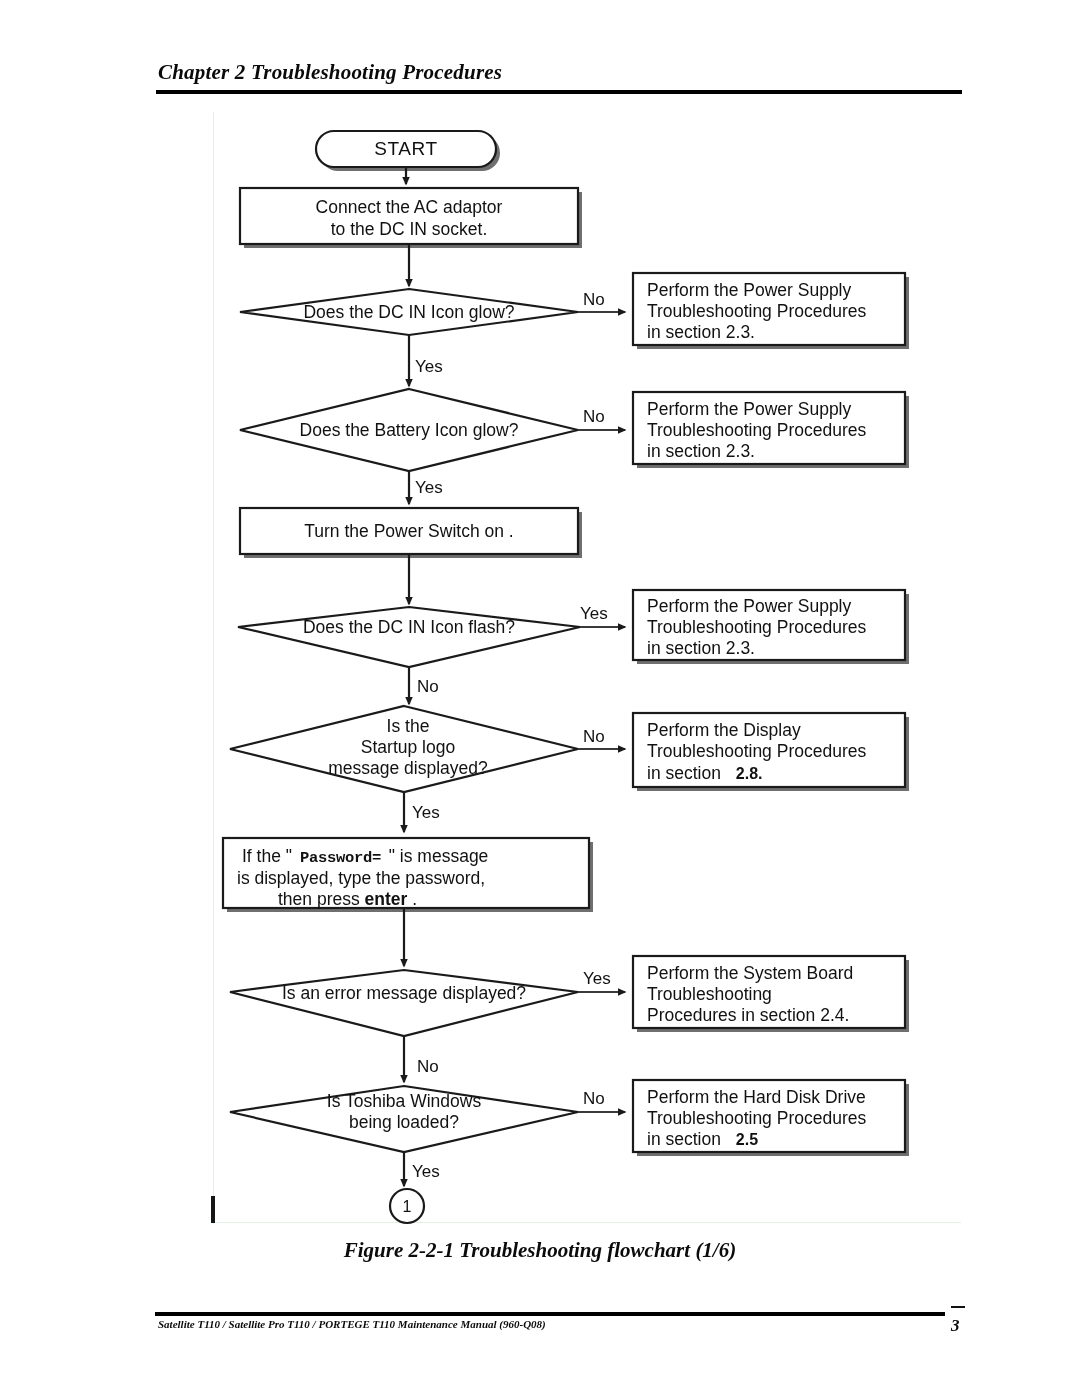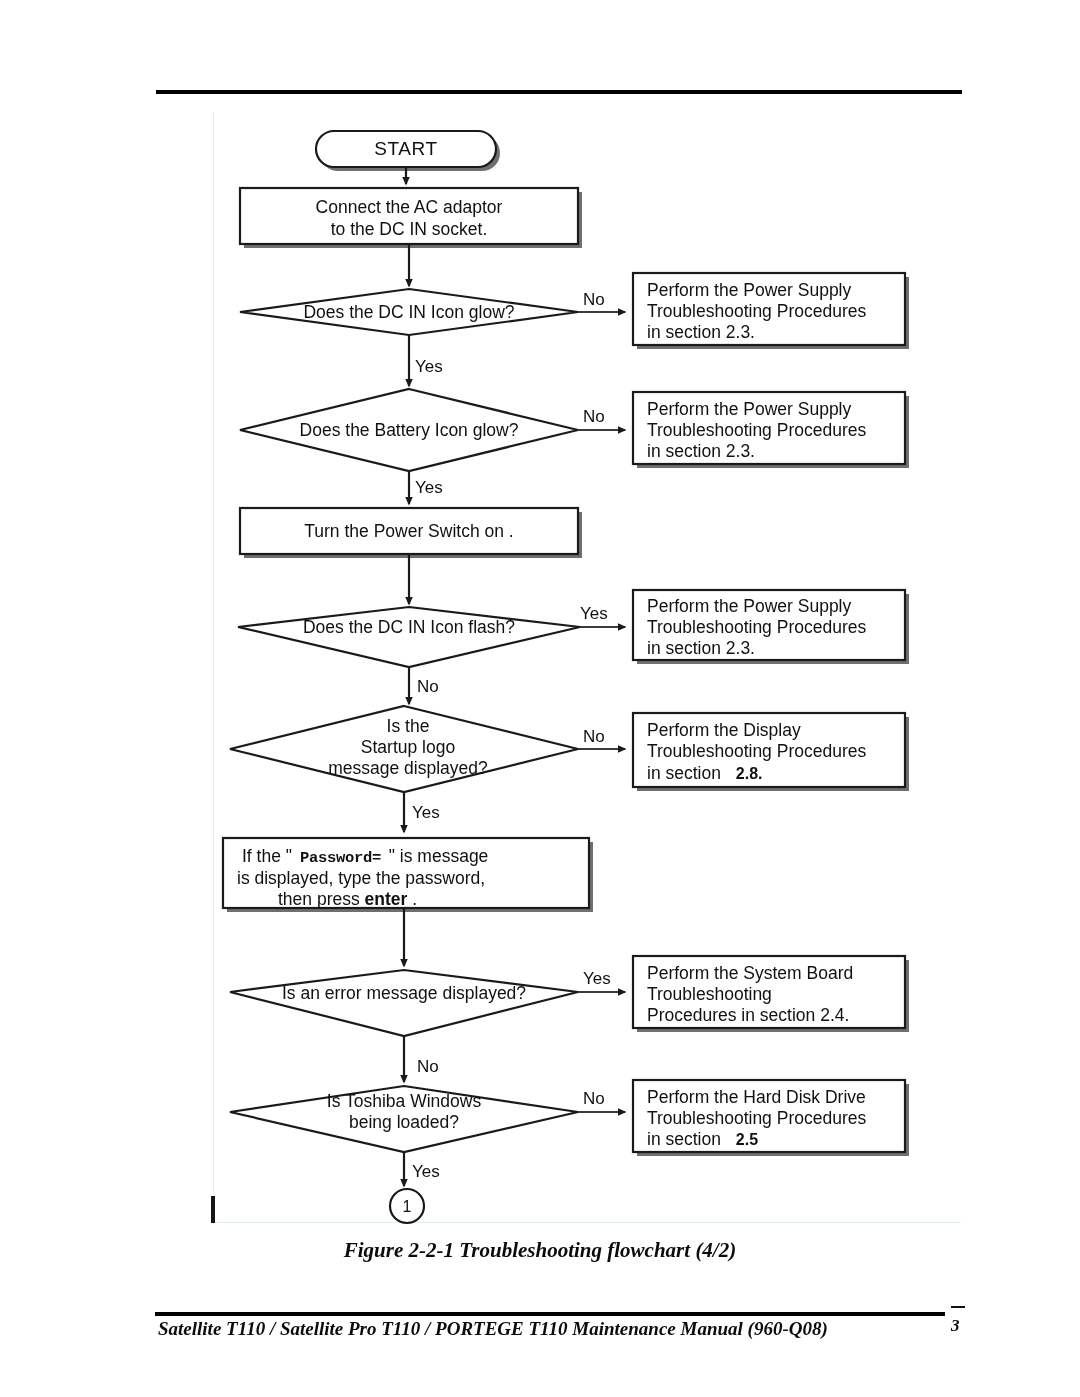--- a/index.html
+++ b/index.html
@@ -114,21 +114,21 @@
     height: 2px;
     background: #111111;
   }
   .footer-text {
     position: absolute;
     left: 158px;
     top: 1318px;
     font-family: "Liberation Serif", serif;
     font-style: italic;
     font-weight: bold;
-    font-size: 19px;
+    font-size: 11px;
     color: #0b0b0b;
     white-space: nowrap;
   }
   .footer-page {
     position: absolute;
     left: 951px;
     top: 1316px;
     font-family: "Liberation Serif", serif;
     font-style: italic;
     font-weight: bold;
@@ -186,20 +186,21 @@
     stroke: #3a3a3a;
     stroke-width: 1.8;
     fill: none;
   }
 </style>
 </head>
 <body>
 
 <div class="page">
 
+  <div class="header-title">Chapter 2 Troubleshooting Procedures</div>
   <div class="header-rule"></div>
 
   <div class="scan-line-v"></div>
   <div class="scan-line-h"></div>
   <div class="scan-tick"></div>
 
   <div class="flow-stage">
     <svg width="1080" height="1130" viewBox="0 0 1080 1130" xmlns="http://www.w3.org/2000/svg">
 
       <defs>
@@ -359,20 +360,20 @@
       </g>
 
       <g>
         <circle class="shape" cx="399" cy="1102" r="17"></circle>
         <text class="t-conn" x="399" y="1108" text-anchor="middle">1</text>
       </g>
 
     </svg>
   </div>
 
-  <div class="figure-caption">Figure 2-2-1 Troubleshooting flowchart (4/2)</div>
+  <div class="figure-caption">Figure 2-2-1 Troubleshooting flowchart (1/6)</div>
 
   <div class="footer-rule"></div>
   <div class="footer-pagerule"></div>
   <div class="footer-text">Satellite T110 / Satellite Pro T110 / PORTEGE T110 Maintenance Manual (960-Q08)</div>
   <div class="footer-page">3</div>
 
 </div>
 
 </body></html>

